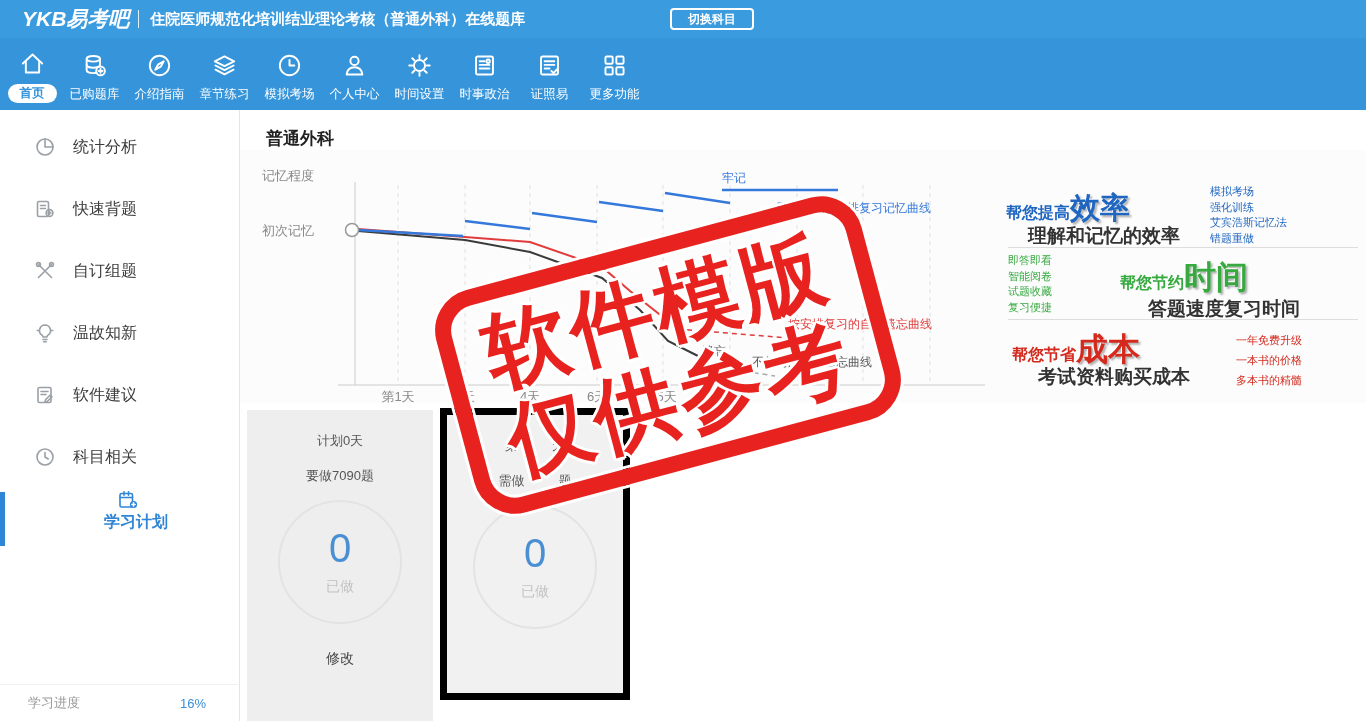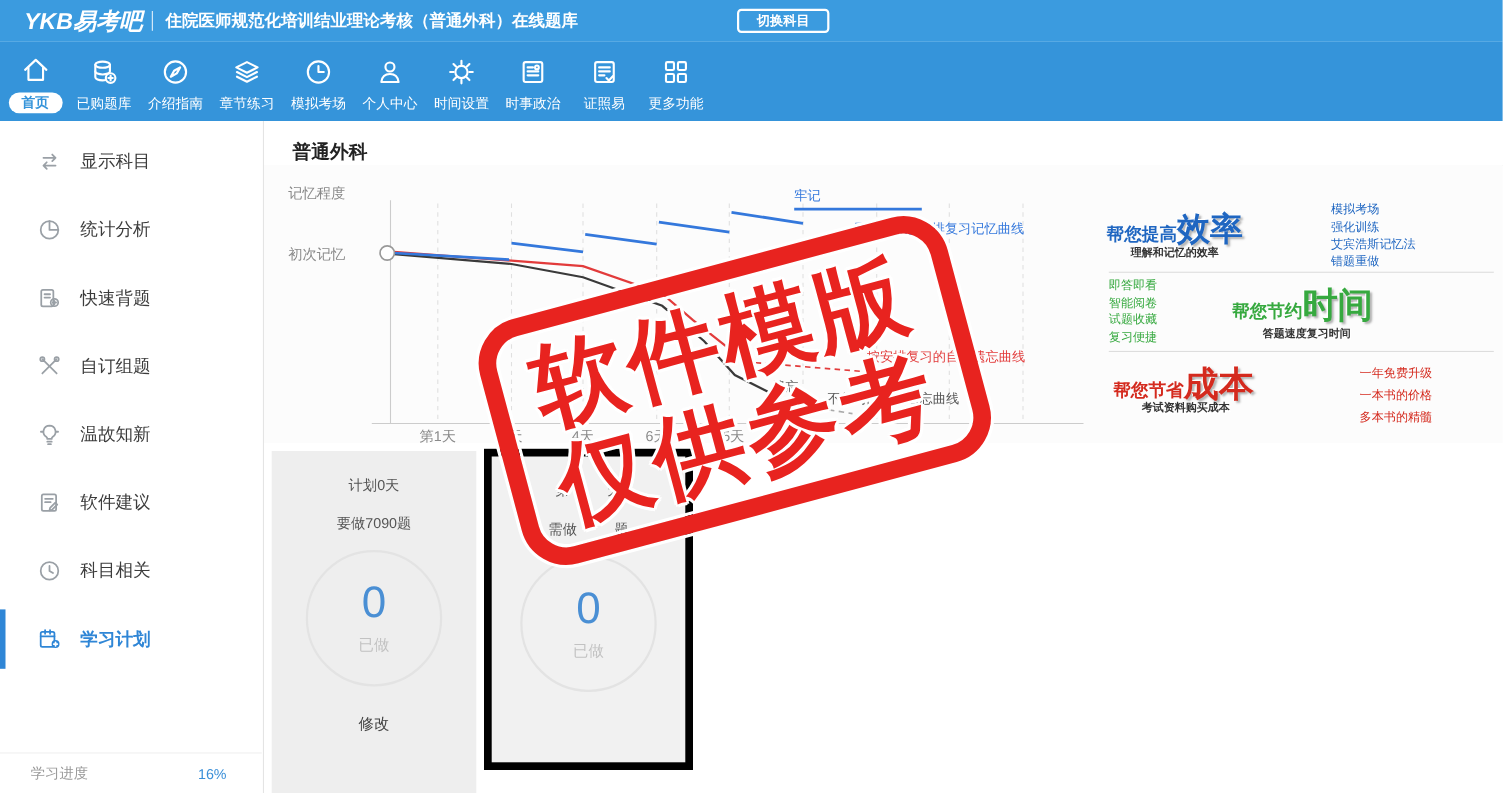--- a/index.html
+++ b/index.html
@@ -23,41 +23,41 @@
   .nicon{width:29px;height:29px;margin-bottom:6px;}
   .nav-label{font-size:12.5px;white-space:nowrap;}
   .nav-item.active .nav-label{background:#fff;color:#3594da;border-radius:10px;padding:1px 12px;font-weight:bold;}
   
   .sidebar{position:absolute;left:0;top:110px;width:240px;bottom:0;background:#fff;
           border-right:1px solid #e4e4e4;box-sizing:border-box;z-index:4;}
   .side-item{position:relative;height:62px;display:flex;align-items:center;padding-left:33px;
           color:#3c3c3c;font-size:16px;cursor:pointer;}
   .side-item:first-child{margin-top:6px;}
   .sicon{width:24px;height:24px;color:#9aa0a6;margin-right:16px;flex:none;}
-  .side-item.active{color:#2f86d6;font-weight:bold;}
+  .side-item.active{color:#2f86d6;font-weight:bold;flex-direction:column;}
   .side-item.active .sicon{color:#2f86d6;}
   .side-item.active::before{content:"";position:absolute;left:0;top:4px;bottom:4px;width:5px;background:#2f86d6;}
   .side-footer{position:absolute;left:0;right:1px;bottom:0;height:36px;border-top:1px solid #f0f0f0;
           display:flex;align-items:center;justify-content:space-between;padding:0 32px 0 28px;
           font-size:13px;color:#9a9a9a;background:#fff;}
   .side-footer .pct{color:#3a8fd8;}
   
   .title-bar{position:absolute;left:240px;top:110px;right:0;height:40px;background:#fff;
           border-bottom:1px solid #ececec;display:flex;align-items:flex-end;z-index:1;}
   .page-title{margin-left:26px;font-size:17px;font-weight:bold;color:#222;}
   .chart-section{position:absolute;left:240px;top:150px;right:0;height:253px;background:#fcfcfc;z-index:1;}
   .chart{position:absolute;left:0;top:0;}
   .axlbl{font-size:13px;fill:#8a8a8a;}
   .clbl{font-size:12px;}
   
   .promo{position:absolute;left:758px;top:0;width:368px;height:253px;}
   .promo .abs{position:absolute;white-space:nowrap;}
   .p-pre{font-size:16px;font-weight:bold;}
   .p-big{font-size:30px;font-weight:bold;text-shadow:-1px -1px 0 #fff,2px 2px 2px rgba(0,0,0,.3);}
-  .p-sub{font-size:10px;font-weight:bold;color:#333;text-shadow:1px 1px 0 #fff;}
+  .p-sub{font-size:19px;font-weight:bold;color:#333;text-shadow:1px 1px 0 #fff;}
   .p-blue{color:#1f66c1;} .p-green{color:#36a93f;} .p-red{color:#d42a1e;}
   .p-list{font-size:11px;line-height:15.5px;}
   .p-div{position:absolute;left:10px;right:8px;height:1px;background:#ddd;}
   
   .bottom-panel{position:absolute;left:240px;top:403px;right:0;bottom:0;background:#fff;z-index:1;}
   .card{text-align:center;box-sizing:border-box;}
   .card-left{position:absolute;left:7px;top:7px;width:186px;height:311px;background:#eeeeee;}
   .card-right{position:absolute;left:200px;top:5px;width:190px;height:292px;background:#f1f1f1;
           border:7px solid #000000;}
   .card-title{padding-top:22px;font-size:13px;color:#555;}
@@ -165,27 +165,20 @@
           <rect x="4.5" y="13.5" width="6" height="6" rx="1"></rect>
           <rect x="13.5" y="13.5" width="6" height="6" rx="1"></rect>
         </svg></span>
     <span class="nav-label">更多功能</span>
   </div>
 </div>
 
 <div class="sidebar">
   <div class="side-item">
     <span class="sicon"><svg viewBox="0 0 24 24" width="100%" height="100%" fill="none" stroke="currentColor" stroke-width="1.6" stroke-linecap="round" stroke-linejoin="round">
-          <path d="M6.5 8.5 h11 M14.5 5.5 l3 3 -3 3"></path>
-          <path d="M17.5 15.5 h-11 M9.5 12.5 l-3 3 3 3"></path>
-        </svg></span>
-    <span>显示科目</span>
-  </div>
-  <div class="side-item">
-    <span class="sicon"><svg viewBox="0 0 24 24" width="100%" height="100%" fill="none" stroke="currentColor" stroke-width="1.6" stroke-linecap="round" stroke-linejoin="round">
           <circle cx="12" cy="12" r="8"></circle>
           <path d="M12 4 V12 H20"></path>
         </svg></span>
     <span>统计分析</span>
   </div>
   <div class="side-item">
     <span class="sicon"><svg viewBox="0 0 24 24" width="100%" height="100%" fill="none" stroke="currentColor" stroke-width="1.6" stroke-linecap="round" stroke-linejoin="round">
           <rect x="4.5" y="4.5" width="11" height="15" rx="1.5"></rect>
           <path d="M7.5 8.5 h5 M7.5 11.5 h5"></path>
           <circle cx="16.5" cy="16" r="3.4"></circle>

